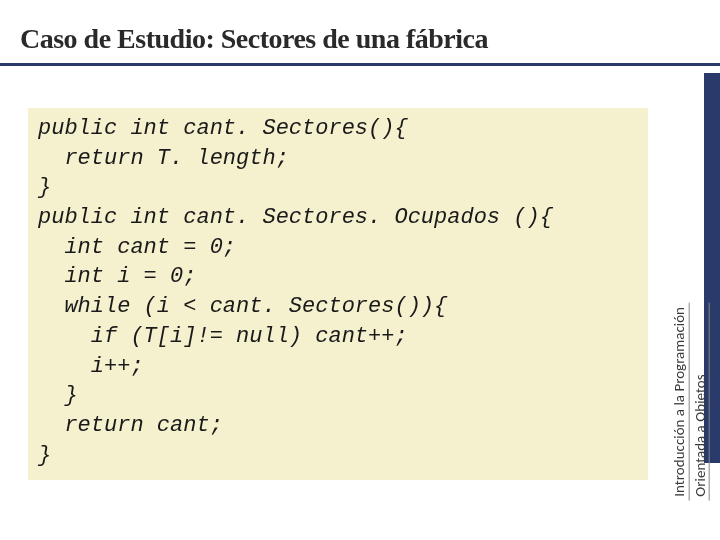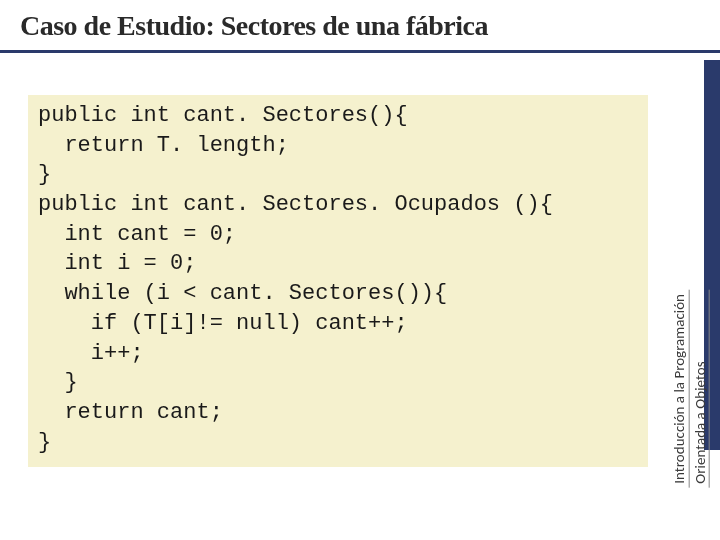--- a/index.html
+++ b/index.html
@@ -12,39 +12,41 @@
     overflow: hidden;
   }
   .slide {
     width: 720px;
     height: 540px;
     position: relative;
   }
   .title-area {
     padding: 10px 20px 8px 20px;
     border-bottom: 3px solid #2a3a6b;
+    margin-top: 13px;
   }
   .title {
     font-size: 28px;
     font-weight: bold;
     color: #2a2a2a;
     letter-spacing: -0.5px;
   }
   .code-block {
     position: absolute;
     top: 95px;
     left: 28px;
     width: 620px;
     background: #f5f1ce;
     padding: 6px 10px 10px 10px;
     font-family: 'Courier New', Courier, monospace;
     font-size: 22px;
     line-height: 1.35;
     color: #1a1a1a;
     white-space: pre;
+    font-style: italic;
   }
   .side-label {
     position: absolute;
     right: 30px;
     top: 270px;
     transform: rotate(-90deg);
     transform-origin: right center;
     font-family: Calibri, Arial, sans-serif;
     font-size: 15px;
     color: #3a3a3a;

